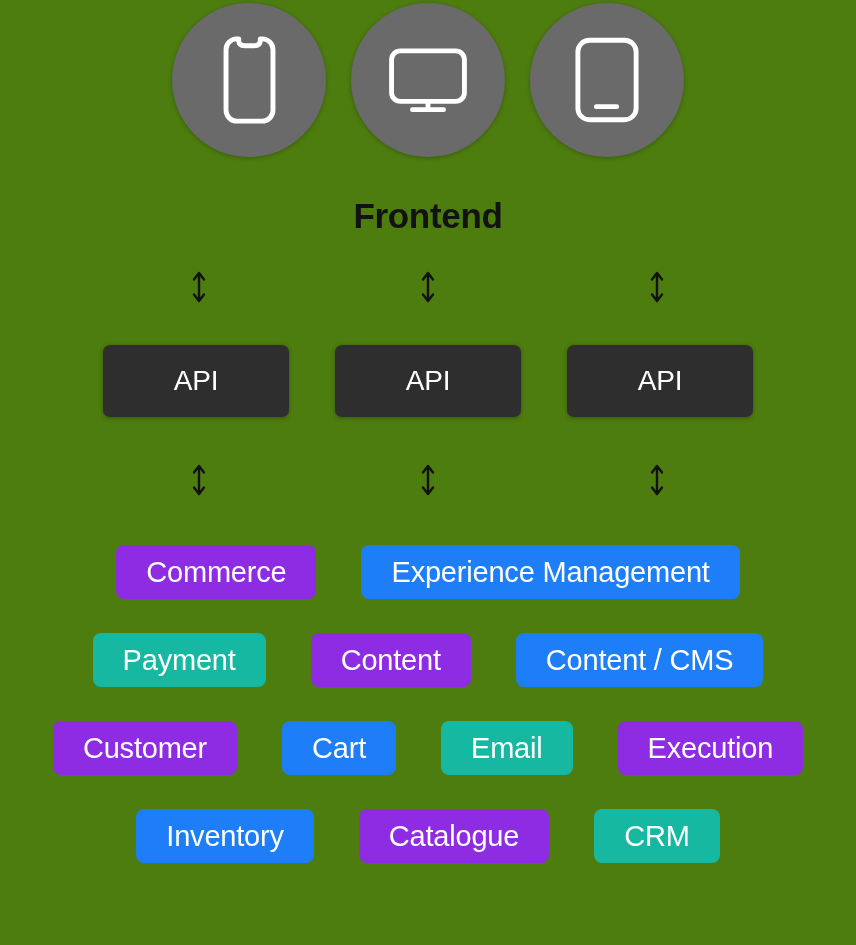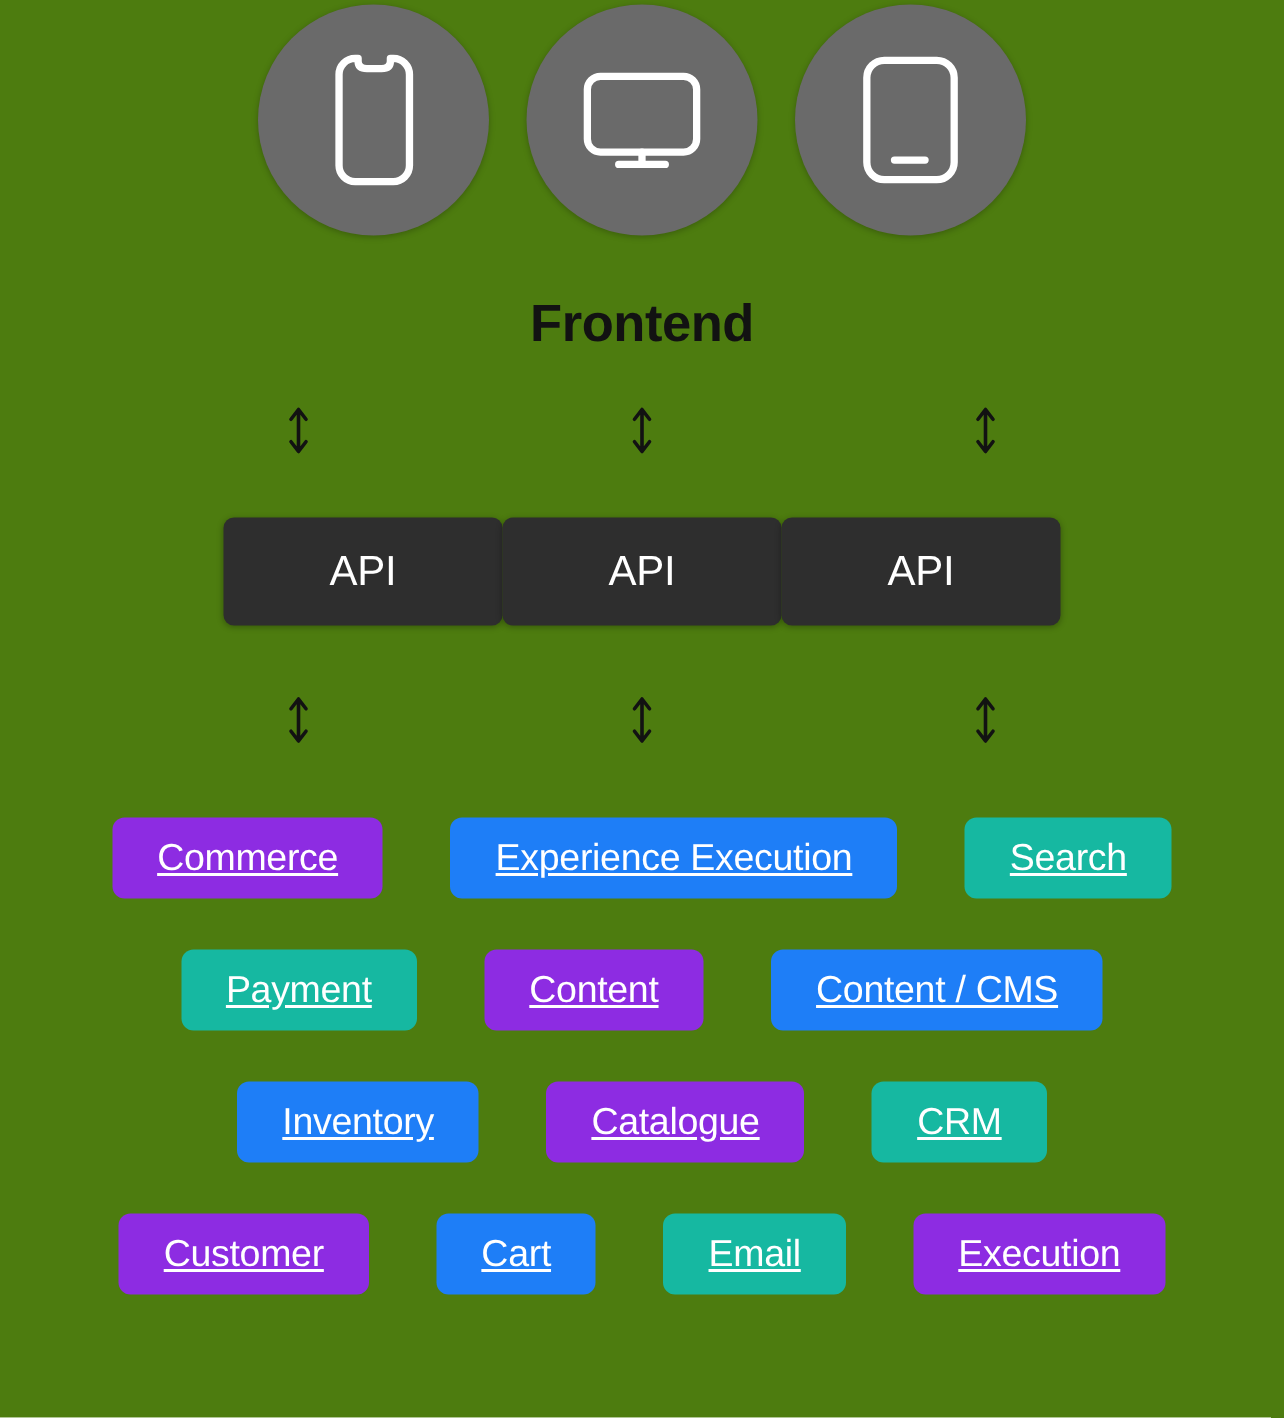--- a/index.html
+++ b/index.html
@@ -24,38 +24,37 @@
     text-align:center;font-size:35px;font-weight:700;line-height:42px;
     color:var(--label-text,#111111);letter-spacing:-0.3px;
   }
   .frontend-label{margin-top:38px;}
   .backend-label{margin-top:40px;}
   
   .arrow-row{display:flex;justify-content:center;gap:213px;color:var(--label-text,#111);}
   .arrow-row.first{margin-top:33px;}
   .arrow-row.second{margin-top:46px;}
   
-  .api-row{display:flex;justify-content:center;margin-top:41px;align-items:flex-end;}
+  .api-row{display:flex;justify-content:center;gap:46px;margin-top:41px;align-items:flex-end;}
   .api-box{
     width:186px;height:72px;border-radius:7px;
     background:var(--dark,#2e2e2e);color:#ffffff;
     font-size:28px;font-weight:500;letter-spacing:-0.2px;
     display:flex;align-items:center;justify-content:center;
     box-shadow:0 1px 4px rgba(0,0,0,.3);
   }
   
   .service-row{display:flex;justify-content:center;gap:45px;}
   .service-row.row-1{margin-top:48px;}
   .service-row.row-2,.service-row.row-3,.service-row.row-4{margin-top:34px;align-items:center;}
   .service-box{
     height:54px;border-radius:8px;padding:0 30px;
     display:flex;align-items:center;justify-content:center;
-    color:#ffffff;font-size:25px;font-weight:500;letter-spacing:-0.2px;
+    color:#ffffff;font-size:29px;font-weight:500;letter-spacing:-0.2px;
     white-space:nowrap;
-    text-decoration:underline;
   }
   .service-box.purple{background:var(--purple,#8d2ce2);}
   .service-box.blue{background:var(--blue,#1e7ef7);}
   .service-box.teal{background:var(--teal,#16b8a1);}
 </style>
 </head>
 <body>
 
 <div class="diagram" style="--purple: #8d2ce2; --blue: #1e7ef7; --teal: #16b8a1; --dark: #2e2e2e; --circle-gray: #6a6a6a; --label-text: #121212; --icon-stroke: #ffffff;">
 
@@ -107,33 +106,32 @@
       <path d="M3 9.5 L8 3 L13 9.5 M8 3.5 L8 30.5 M3 24.5 L8 31 L13 24.5" fill="none" stroke="currentColor" stroke-width="2.4" stroke-linecap="round" stroke-linejoin="round"></path>
     </svg>
     <svg width="16" height="34" viewBox="0 0 16 34">
       <path d="M3 9.5 L8 3 L13 9.5 M8 3.5 L8 30.5 M3 24.5 L8 31 L13 24.5" fill="none" stroke="currentColor" stroke-width="2.4" stroke-linecap="round" stroke-linejoin="round"></path>
     </svg>
   </div>
 
 
   <div class="service-row row-1">
       <div class="service-box purple">Commerce</div>
-      <div class="service-box blue">Experience Execution</div>
-      <div class="service-box teal">Search</div>
+      <div class="service-box blue">Experience Management</div>
     </div>
   <div class="service-row row-2">
       <div class="service-box teal">Payment</div>
       <div class="service-box purple">Content</div>
       <div class="service-box blue">Content / CMS</div>
-    </div>
-  <div class="service-row row-4">
-      <div class="service-box blue">Inventory</div>
-      <div class="service-box purple">Catalogue</div>
-      <div class="service-box teal">CRM</div>
     </div>
   <div class="service-row row-3">
       <div class="service-box purple">Customer</div>
       <div class="service-box blue">Cart</div>
       <div class="service-box teal">Email</div>
       <div class="service-box purple">Execution</div>
     </div>
+  <div class="service-row row-4">
+      <div class="service-box blue">Inventory</div>
+      <div class="service-box purple">Catalogue</div>
+      <div class="service-box teal">CRM</div>
+    </div>
 
 </div>
 
 </body></html>

